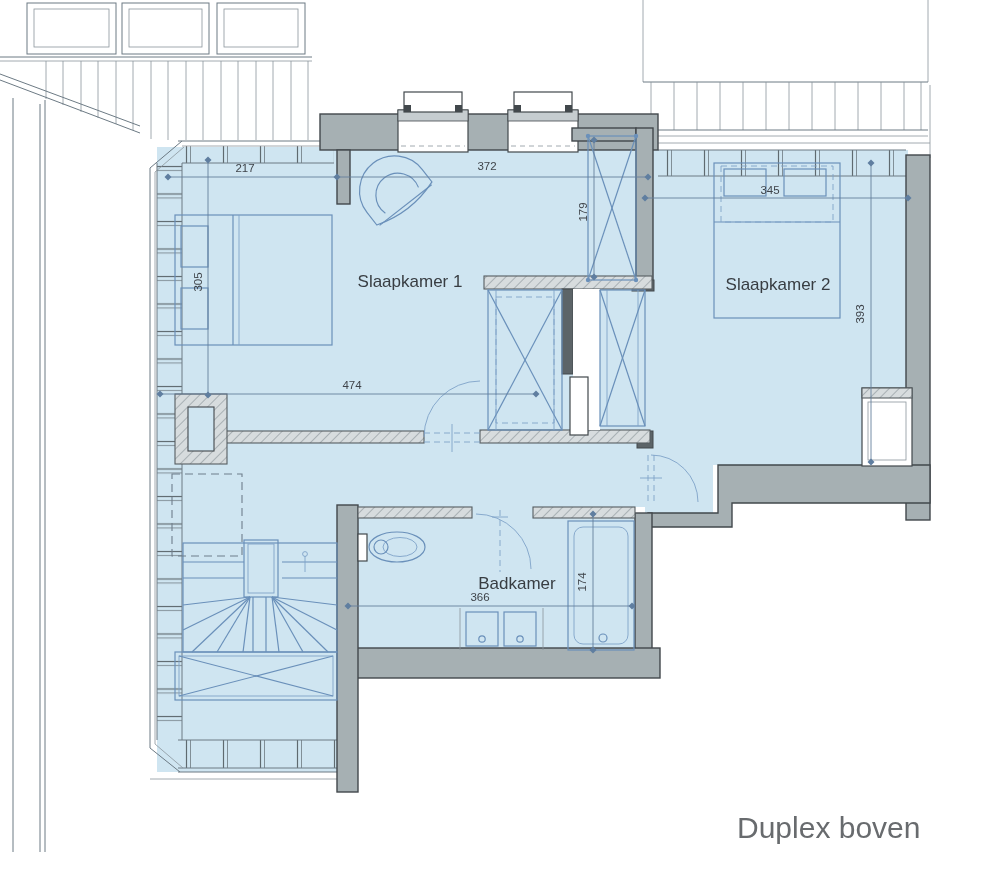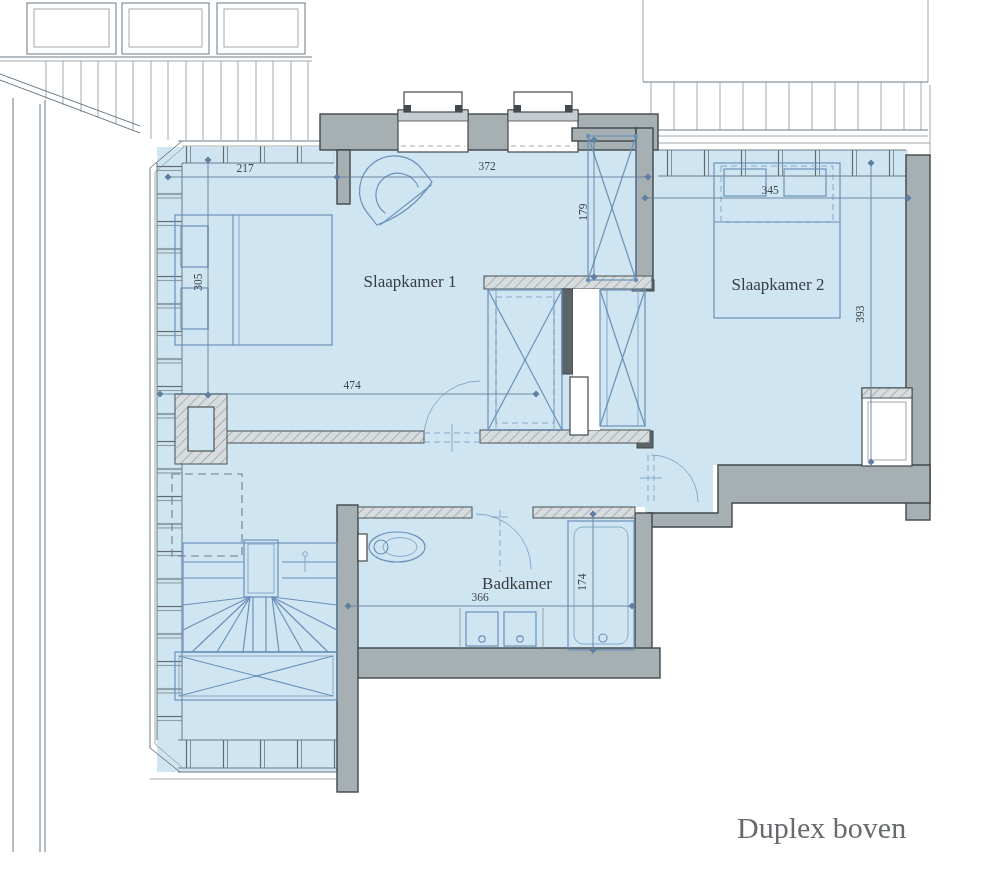--- a/index.html
+++ b/index.html
@@ -1,17 +1,17 @@
 <!DOCTYPE html>
 <html><head>
 <meta charset="utf-8">
 <style>
   html,body{margin:0;padding:0;background:#fff;}
   .page{position:relative;width:986px;height:873px;background:#ffffff;overflow:hidden;
-        font-family:Liberation Serif, serif;}
+        font-family:Liberation Sans, sans-serif;}
   svg{display:block}
   
   .room  {fill:#cfe5f1;stroke:none}
   .wall  {fill:#a6b0b3;stroke:#42484c;stroke-width:1.4}
   .wallh {fill:url(#hatchP);stroke:#565d61;stroke-width:1.1}
   .walld {fill:#5c6468;stroke:#42484c;stroke-width:1}
   .wht   {fill:#ffffff;stroke:#42484c;stroke-width:1.2}
   .thin  {stroke:#6c7a84;stroke-width:1;fill:none}
   .thin2 {stroke:#8a959c;stroke-width:0.8;fill:none}
   .blu   {stroke:#6a90ba;stroke-width:1.2;fill:none}

